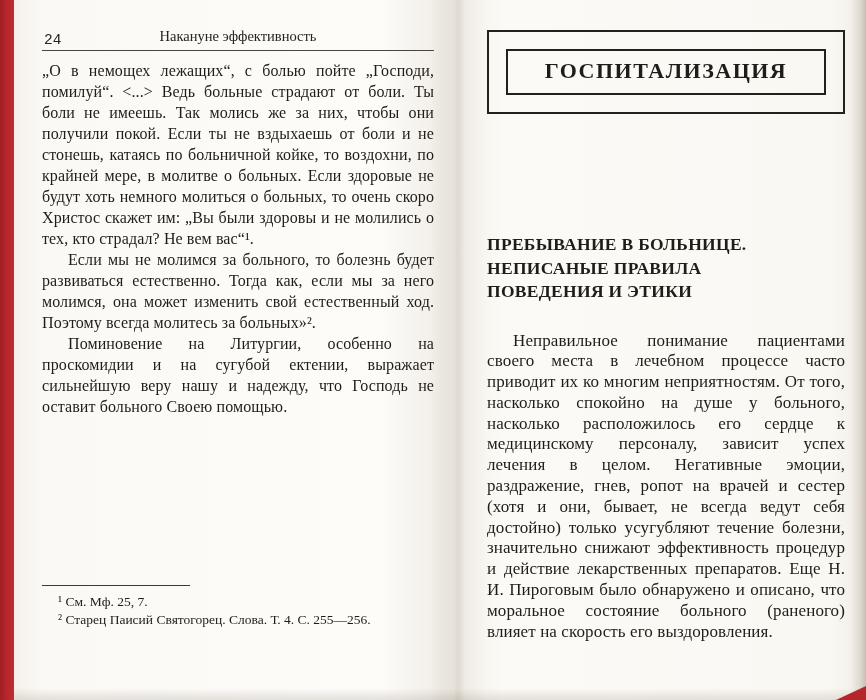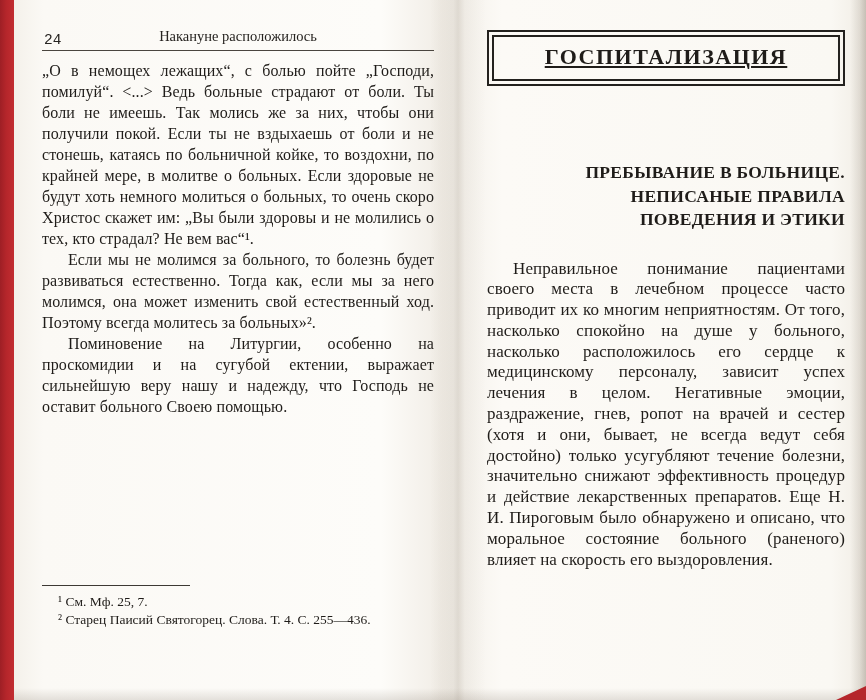--- a/index.html
+++ b/index.html
@@ -89,34 +89,33 @@
     text-align: justify;
     text-indent: 16px;
   }
 
   
   .right-page {
     position: absolute; left: 487px; top: 30px; width: 358px; height: 650px;
   }
   .chapter-box {
     border: 2.5px solid #23211e;
-    padding: 3px;
-    text-decoration: underline;
+    padding: 17px;
   }
   .chapter-box-inner {
     border: 2px solid #23211e;
     text-align: center;
     padding: 7px 0 9px 0;
     font-weight: bold;
     font-size: 22px;
     letter-spacing: 1.5px;
   }
   .section-heading {
-    margin-top: 75px;
-    text-align: right;
+    margin-top: 119px;
+    text-align: left;
     font-weight: bold;
     font-size: 17.5px;
     line-height: 23.5px;
     letter-spacing: 0.3px;
     white-space: pre-line;
   }
   .right-body { margin-top: 27px; }
   .right-body p {
     margin: 0;
     font-size: 17px;
@@ -129,33 +128,33 @@
 </head>
 <body>
 
 <div class="spread">
 
   <div class="cover-edge"></div>
 
   <div class="left-page">
     <div class="runhead">
       <span class="pagenum">24</span>
-      <span class="runtitle">Накануне расположилось</span>
+      <span class="runtitle">Накануне эффективность</span>
     </div>
 
     <div class="body-text">
       <p>„О в немощех лежащих“, с болью пойте „Господи, помилуй“. &lt;...&gt; Ведь больные страдают от боли. Ты боли не имеешь. Так молись же за них, чтобы они получили покой. Если ты не вздыхаешь от боли и не стонешь, катаясь по больничной койке, то воздохни, по крайней мере, в молитве о больных. Если здоровые не будут хоть немного молиться о больных, то очень скоро Христос скажет им: „Вы были здоровы и не молились о тех, кто страдал? Не вем вас“¹.</p>
       <p class="indent">Если мы не молимся за больного, то болезнь будет развиваться естественно. Тогда как, если мы за него молимся, она может изменить свой естественный ход. Поэтому всегда молитесь за больных»².</p>
       <p class="indent">Поминовение на Литургии, особенно на проскомидии и на сугубой ектении, выражает сильнейшую веру нашу и надежду, что Господь не оставит больного Своею помощью.</p>
     </div>
 
     <div class="footnotes">
       <div class="fn-rule"></div>
       <p>¹ См. Мф. 25, 7.</p>
-      <p>² Старец Паисий Святогорец. Слова. Т. 4. С. 255—436.</p>
+      <p>² Старец Паисий Святогорец. Слова. Т. 4. С. 255—256.</p>
     </div>
   </div>
 
   <div class="right-page">
     <div class="chapter-box">
       <div class="chapter-box-inner">ГОСПИТАЛИЗАЦИЯ</div>
     </div>
 
     <div class="section-heading">ПРЕБЫВАНИЕ В БОЛЬНИЦЕ.
 НЕПИСАНЫЕ ПРАВИЛА

